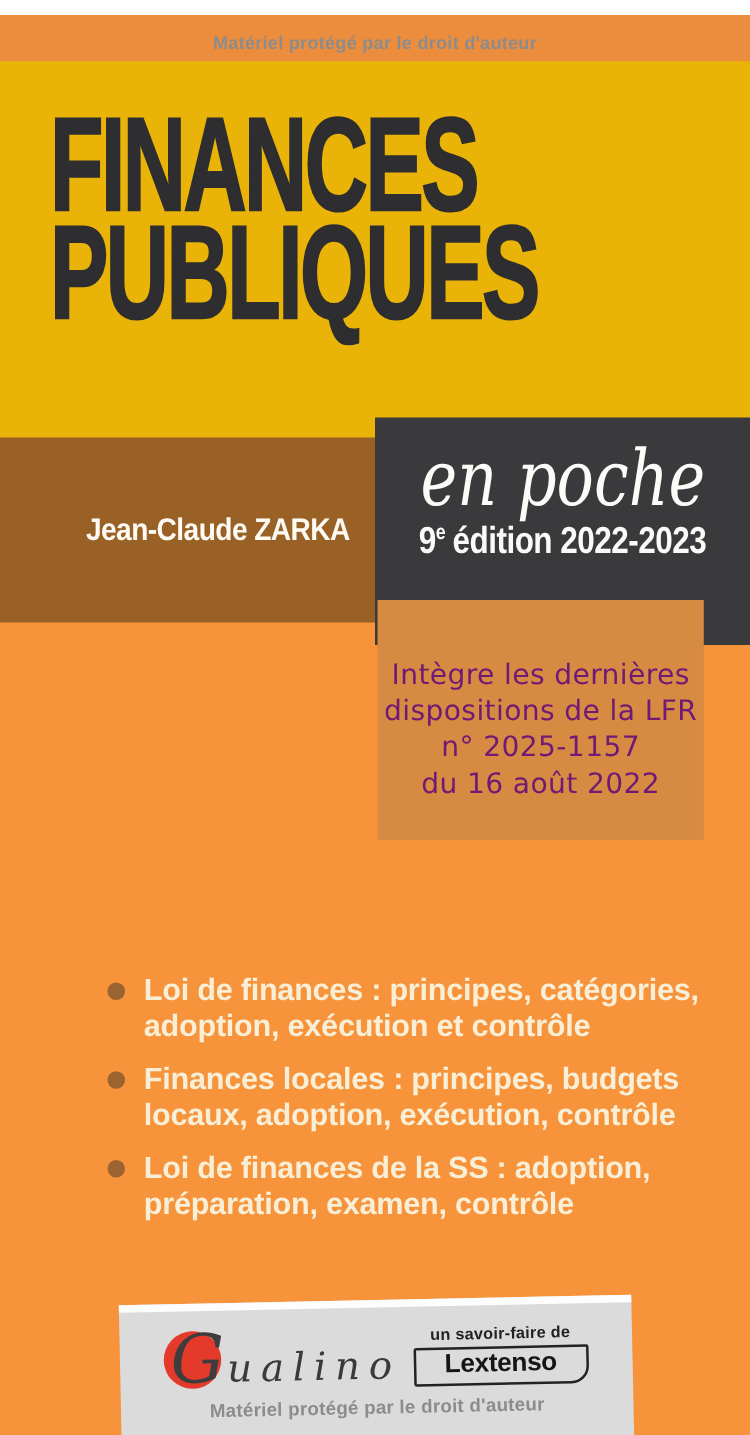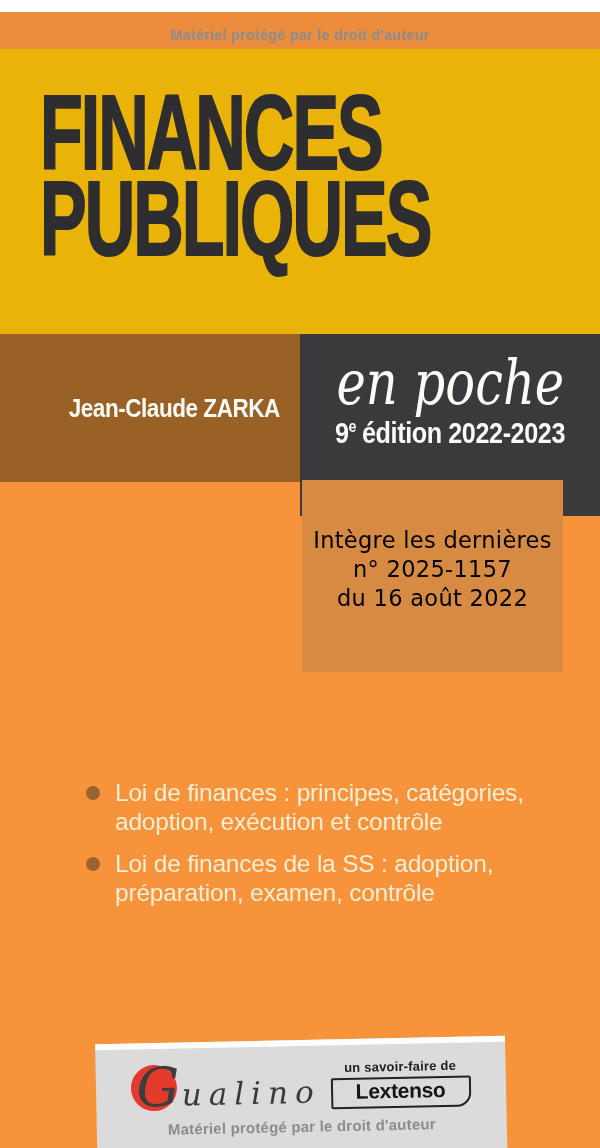--- a/index.html
+++ b/index.html
@@ -27,21 +27,21 @@
   }
   .book-title{
     position:absolute; left:40px; top:40px;
     font-weight:bold; font-size:106px; line-height:86px; letter-spacing:-3px;
     color:#2E2E30; -webkit-text-stroke:2px #2E2E30;
     transform:scaleX(.66); transform-origin:left top; white-space:nowrap;
   }
 
   
   .author-box{
-    position:absolute; left:0; top:322px; width:328px; height:148px;
+    position:absolute; left:0; top:338px; width:328px; height:148px;
     background:#9A6127; display:flex; align-items:center; justify-content:center;padding-left:20px;
   }
   .author-box span{
     color:#FDFBF4; font-weight:bold; font-size:25px; letter-spacing:-.5px;
     transform:scaleX(.9); white-space:nowrap;
   }
   .collection-box{
     position:absolute; left:300px; top:322px; width:300px; height:182px;
     background:#3A393B; color:#fff; text-align:center;
   }
@@ -55,39 +55,39 @@
     margin-top:0px; font-weight:bold; font-size:30px; color:#FBFAF6;
     letter-spacing:-.5px; transform:scaleX(.84); transform-origin:center top;
     white-space:nowrap;
   }
   .edition sup{ font-size:17px; }
   .edition .ed-rest{ margin-left:7px; }
 
   
   .highlight-box{
     position:absolute; left:302px; top:468px; width:261px; height:192px;
-    background:#D78A41; color:#000000; text-align:center;
+    background:#D78A41; color:#701a75; text-align:center;
     padding-top:46px; font-family:"DejaVu Sans", sans-serif;
     font-size:22.5px; line-height:29px; letter-spacing:.3px;
   }
   .highlight-box div{ white-space:nowrap; }
 
   
   .topics{
     position:absolute; left:86px; top:766px; width:486px;
   }
   .topic{
     display:flex; align-items:flex-start; margin-bottom:13px;
   }
   .dot{
     flex:0 0 auto; width:14px; height:14px; border-radius:50%;
     background:#9A6330; margin:8px 15px 0 0;
   }
   .topic-text{
-    color:#F8EFD6; font-weight:normal; font-size:24.5px; line-height:29px;
+    color:#F8EFD6; font-weight:bold; font-size:24.5px; line-height:29px;
     letter-spacing:-.2px;
   }
   .topic-text span{ display:block; white-space:nowrap; }
 
   
   .footer-plate{
     position:absolute; left:95px; top:1028px; width:410px; height:135px;
     background:#DBDBDB; border-top:6px solid #FDFDFD;
     transform:rotate(-1.2deg); transform-origin:center top;
     text-align:center;
@@ -150,35 +150,43 @@
 
   <div class="collection-box">
     <div class="enpoche">en poche</div>
     <div class="edition">
       <span>9</span><sup>e</sup><span class="ed-rest">édition 2022-2023</span>
     </div>
   </div>
 
   <div class="highlight-box">
     <div>Intègre les dernières</div>
+    <div>dispositions de la LFR</div>
     <div>n° 2025-1157</div>
     <div>du 16 août 2022</div>
   </div>
 
   <div class="topics">
     <div class="topic">
       <span class="dot"></span>
       <div class="topic-text">
         <span>Loi de finances : principes, catégories,</span>
         <span>adoption, exécution et contrôle</span>
       </div>
     </div>
     <div class="topic">
       <span class="dot"></span>
       <div class="topic-text">
+        <span>Finances locales : principes, budgets</span>
+        <span>locaux, adoption, exécution, contrôle</span>
+      </div>
+    </div>
+    <div class="topic">
+      <span class="dot"></span>
+      <div class="topic-text">
         <span>Loi de finances de la SS : adoption,</span>
         <span>préparation, examen, contrôle</span>
       </div>
     </div>
   </div>
 
   <div class="footer-plate">
     <div class="logo-row">
       <div class="gualino">
         <span class="g-circle"></span>

